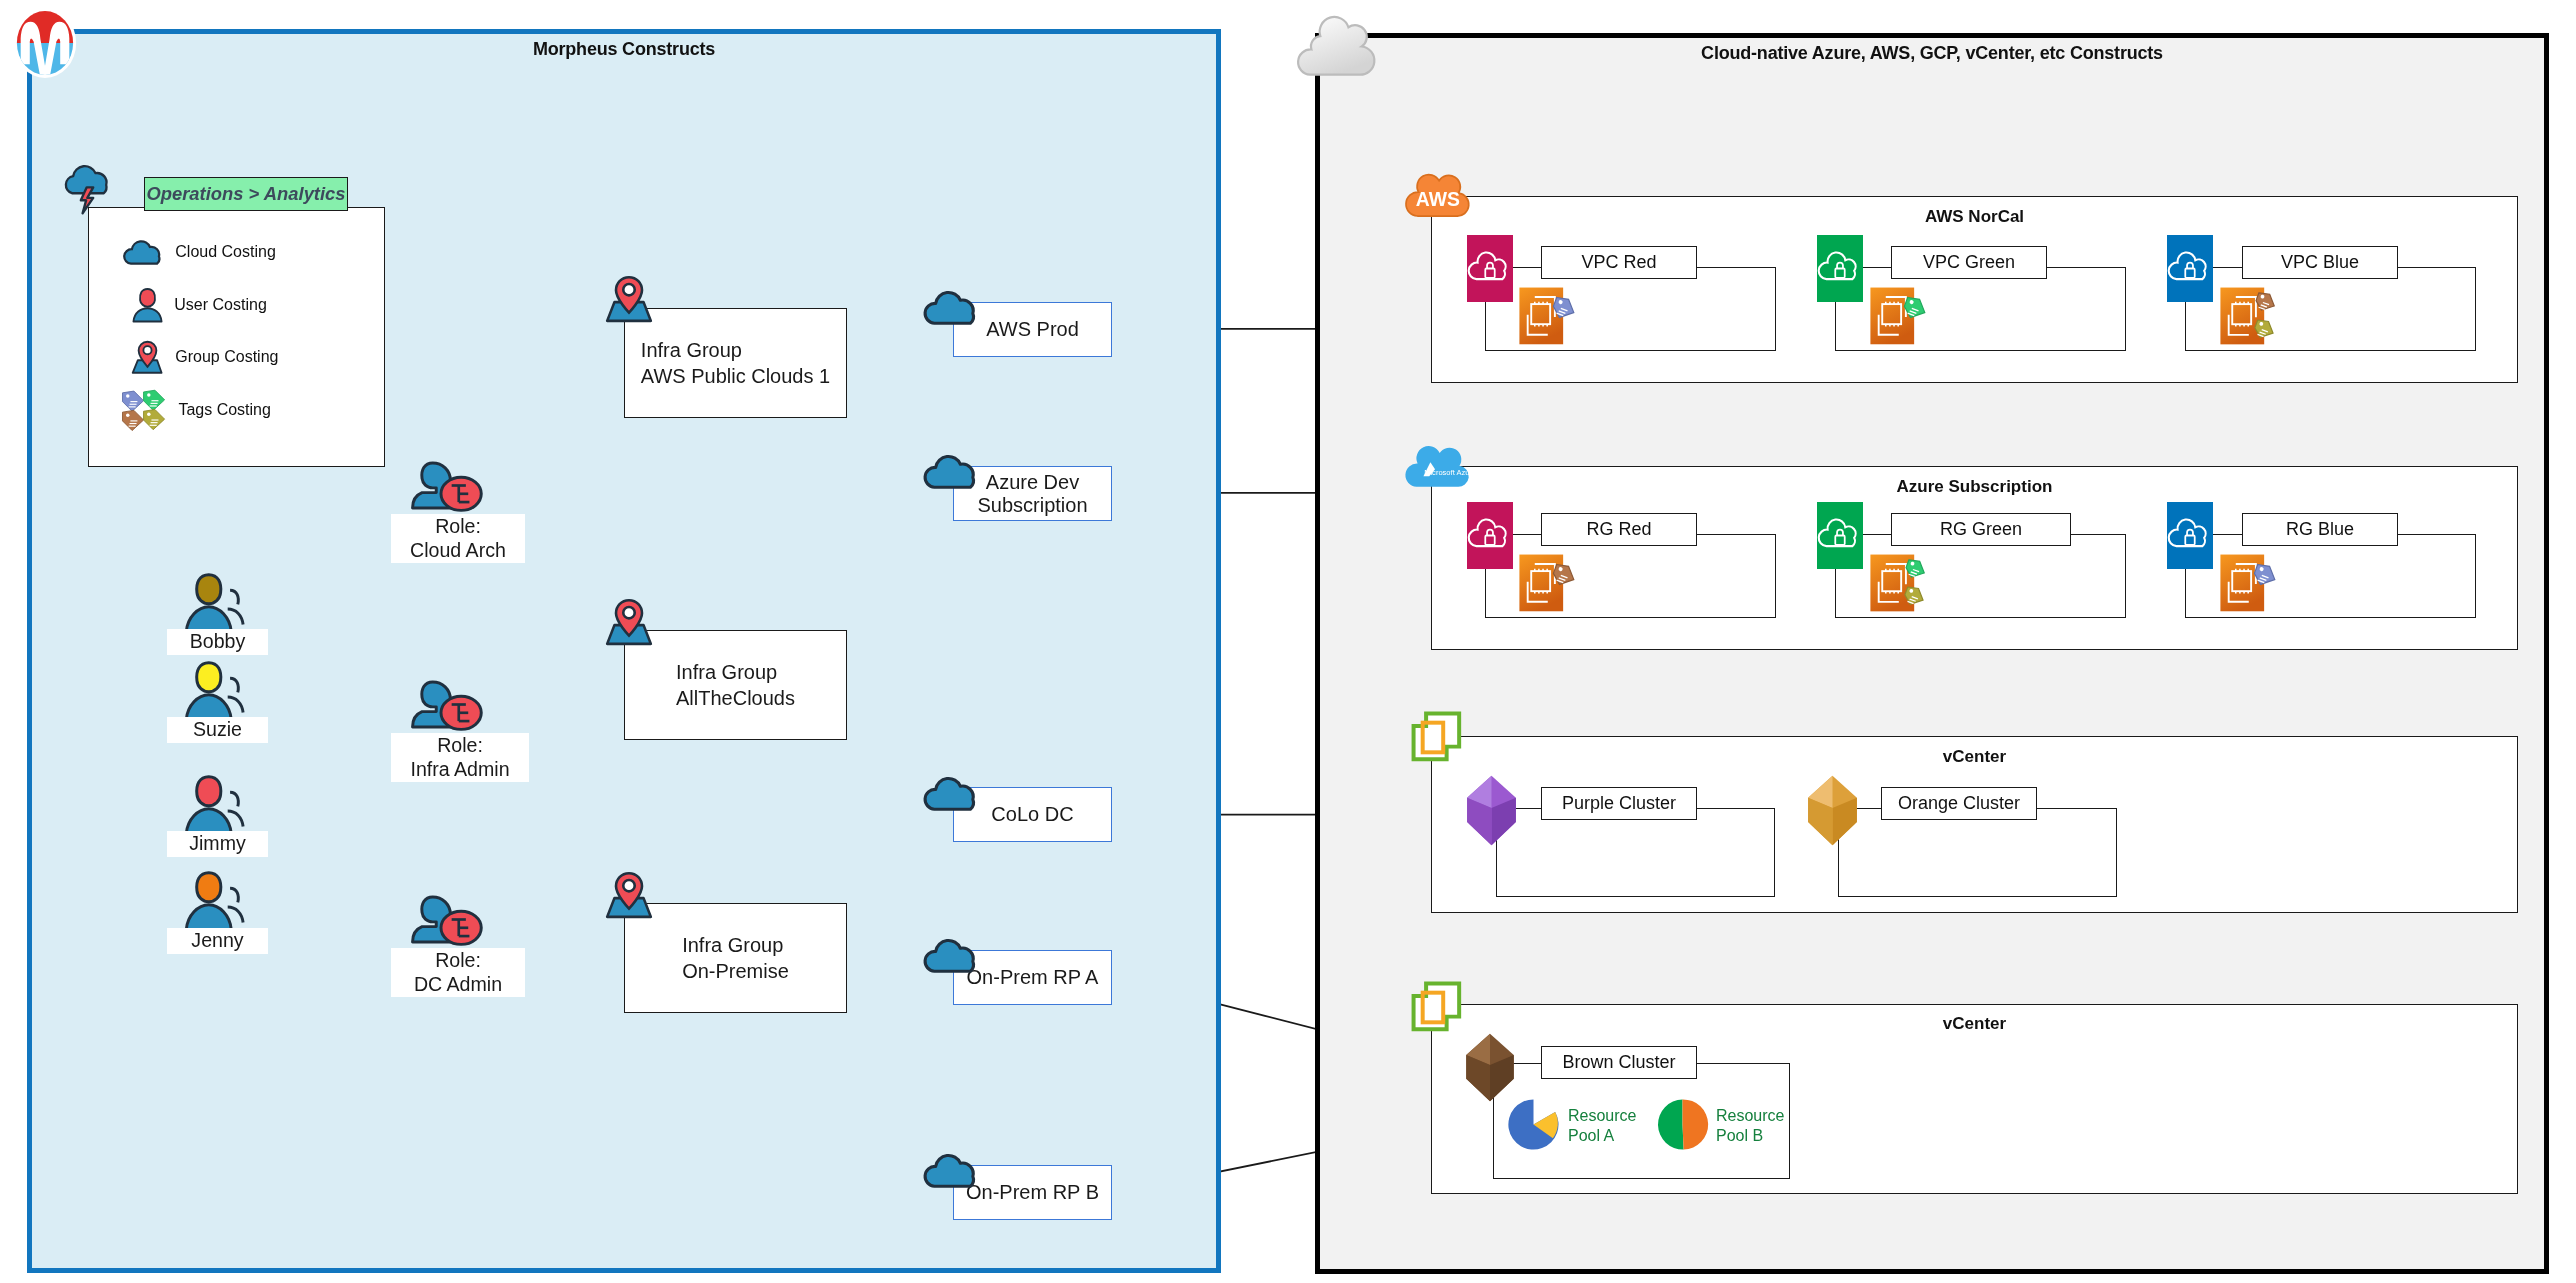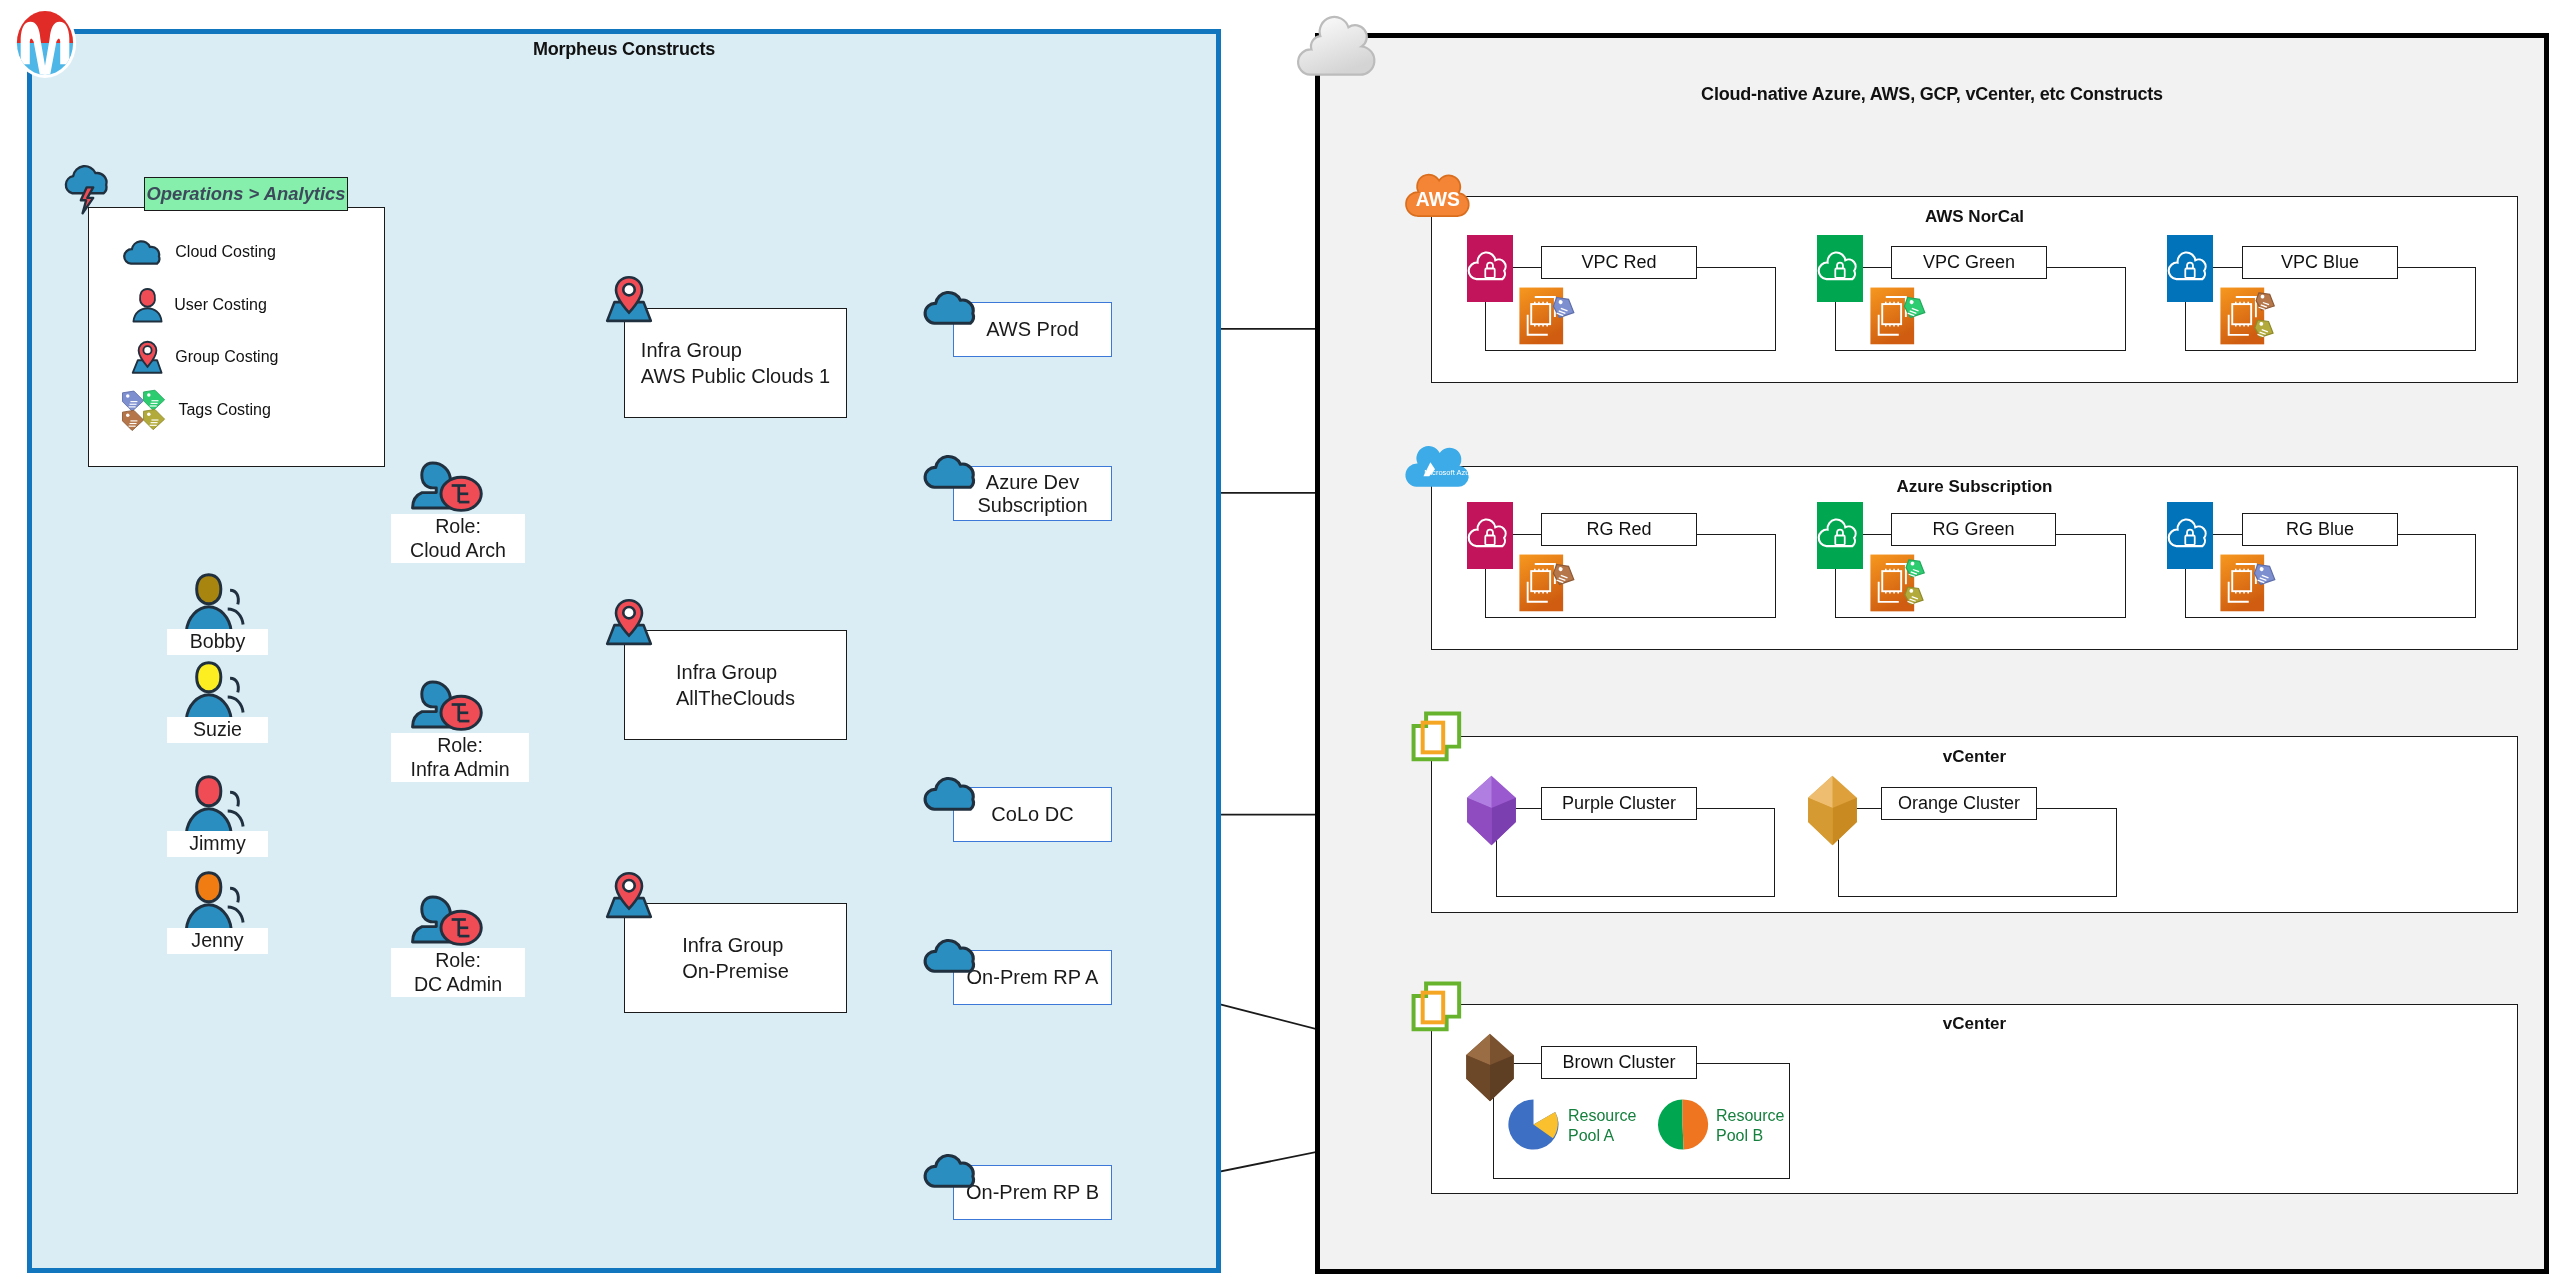--- a/index.html
+++ b/index.html
@@ -309,21 +309,21 @@
   </svg>
 
   <div class="abs cloudbox" style="left:953px;top:1165px;width:159px;height:55px;">
     <span><span>On-Prem RP B</span></span>
   </div>
   <svg class="abs" style="left:922px;top:1147px;width:62px;height:45px;" viewBox="0 0 100 70">
     <path d="M20 62 A16 16 0 0 1 22 30 A21 21 0 0 1 62 25 A17 17 0 0 1 82 46 A14 14 0 0 1 78 62 Z" fill="#2a8fc0" stroke="#20303f" stroke-width="5" stroke-linejoin="round"></path>
   </svg>
 
   <div class="abs" id="cloudnative-panel"></div>
-  <div class="abs panel-title" style="left:1315px;top:43px;width:1234px;margin-top:41px;">Cloud-native Azure, AWS, GCP, vCenter, etc Constructs</div>
+  <div class="abs panel-title" style="left:1315px;top:43px;width:1234px;">Cloud-native Azure, AWS, GCP, vCenter, etc Constructs</div>
 
   <svg class="abs" style="left:1298px;top:10.7px;width:89px;height:71px;" viewBox="0 0 120 96">
     <defs>
         <linearGradient id="gcg" x1="0" y1="0" x2="0.5" y2="1">
       <stop offset="0%" stop-color="#ffffff"></stop>
           <stop offset="100%" stop-color="#d4d4d4"></stop>
         </linearGradient>
       </defs>
     <path d="M16 86 A14 14 0 0 1 18 52 A14 14 0 0 1 30 34 A18 18 0 0 1 68 22 A15 15 0 0 1 86 48 A15 15 0 0 1 82 86 Z" fill="url(#gcg)" stroke="#bcbcbc" stroke-width="3"></path>
   </svg>
@@ -515,21 +515,21 @@
   </svg>
 
   <div class="abs subframe" style="left:1835px;top:534px;width:291px;height:84px;"></div>
   <div class="abs icontile" style="left:1817px;top:502px;width:46px;height:67px;background:#00a650;">
     <svg width="46" height="67" viewBox="0 0 78 112">
       <path d="M16 74 A12 12 0 0 1 18 46 A15 15 0 0 1 48 42 A12 12 0 0 1 63 60 A11 11 0 0 1 60 74 Z" fill="none" stroke="#ffffff" stroke-width="3.5"></path>
       <rect x="31" y="56" width="16" height="16" rx="2" fill="none" stroke="#ffffff" stroke-width="3"></rect>
       <path d="M34 56 v-5 a5 5 0 0 1 10 0 v5" fill="none" stroke="#ffffff" stroke-width="3"></path>
     </svg>
   </div>
-  <div class="abs subtitle-box" style="left:1891px;top:513px;width:165px;height:33px;">
+  <div class="abs subtitle-box" style="left:1891px;top:513px;width:180px;height:33px;">
     <span>RG Green</span>
   </div>
   <svg class="abs" style="left:1868px;top:551px;width:77px;height:71px;" viewBox="0 0 130 120">
     <rect x="4" y="6" width="74" height="96" fill="url(#ec2a)"></rect>
     <g fill="none" stroke="#ffffff" stroke-width="3.2">
       <path d="M30 22 h34 v34"></path>
         <path d="M18 52 v34 h34"></path>
       <rect x="24" y="34" width="32" height="34"></rect>
       <g stroke-width="2.6">
           <line x1="30" y1="30" x2="30" y2="34"></line>

